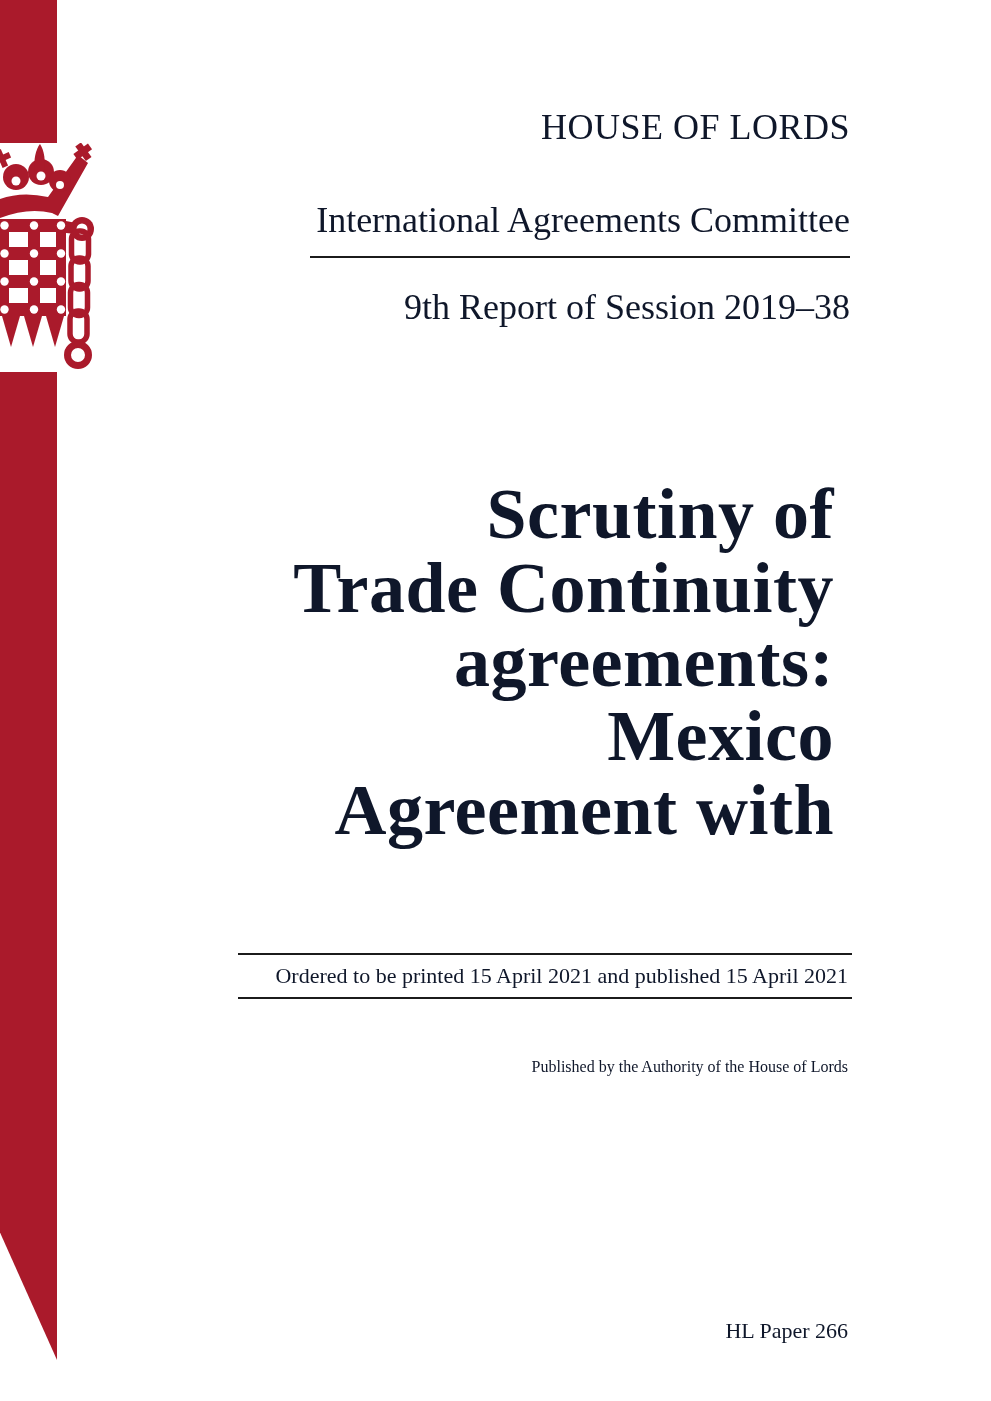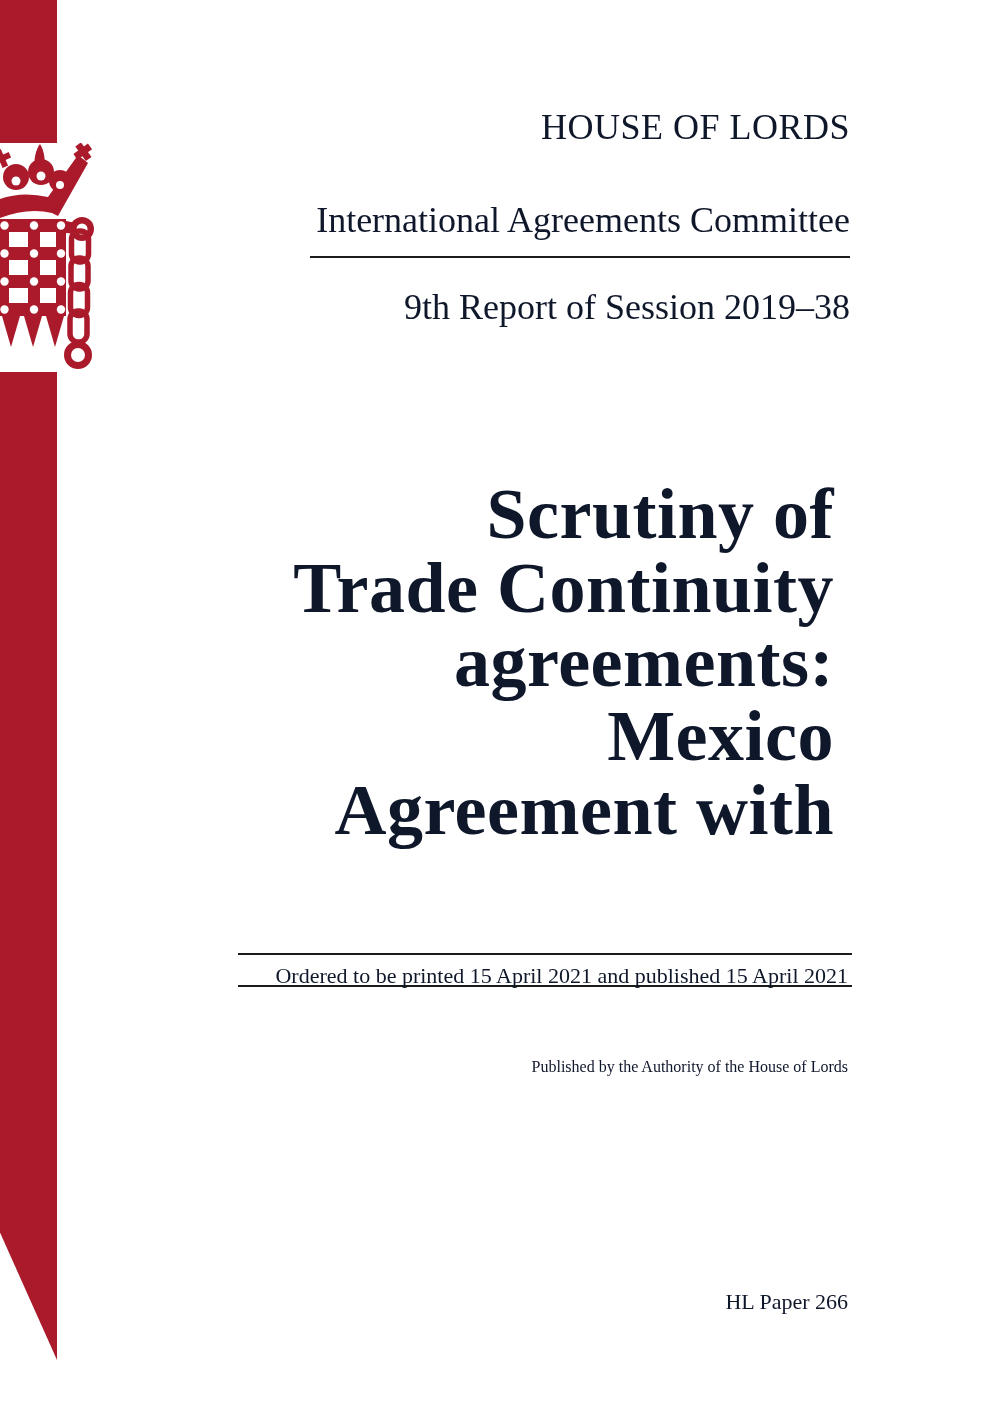--- a/index.html
+++ b/index.html
@@ -58,35 +58,35 @@
   }
   .title {
     top: 461px; margin: 16px;
     font-size: 72px; line-height: 74px;
     font-weight: bold;
     letter-spacing: 0.5px;
   }
   .title span { display: block; }
   .order-box {
     top: 953px; left: auto; right: -2px;
-    width: 614px; height: 34px;
+    width: 614px; height: 46px;
     box-sizing: border-box;
     border-top: 2px solid #1b1b1b;
     border-bottom: 2px solid #1b1b1b;
     font-size: 22px; line-height: 42px;
     padding-right: 4px;
     text-align: right;
   }
   .publisher {
     top: 1056px;
     font-size: 16px; line-height: 22px;
     padding-right: 2px; box-sizing: border-box;
   }
   .paper-number {
-    top: 1291px;
+    top: 1320px;
     font-size: 22px; line-height: 22px;
     padding-right: 2px; box-sizing: border-box; text-align: right;
   }
 </style>
 </head>
 <body>
 
 <div class="page">
 
   <div class="stripe-top"></div>

